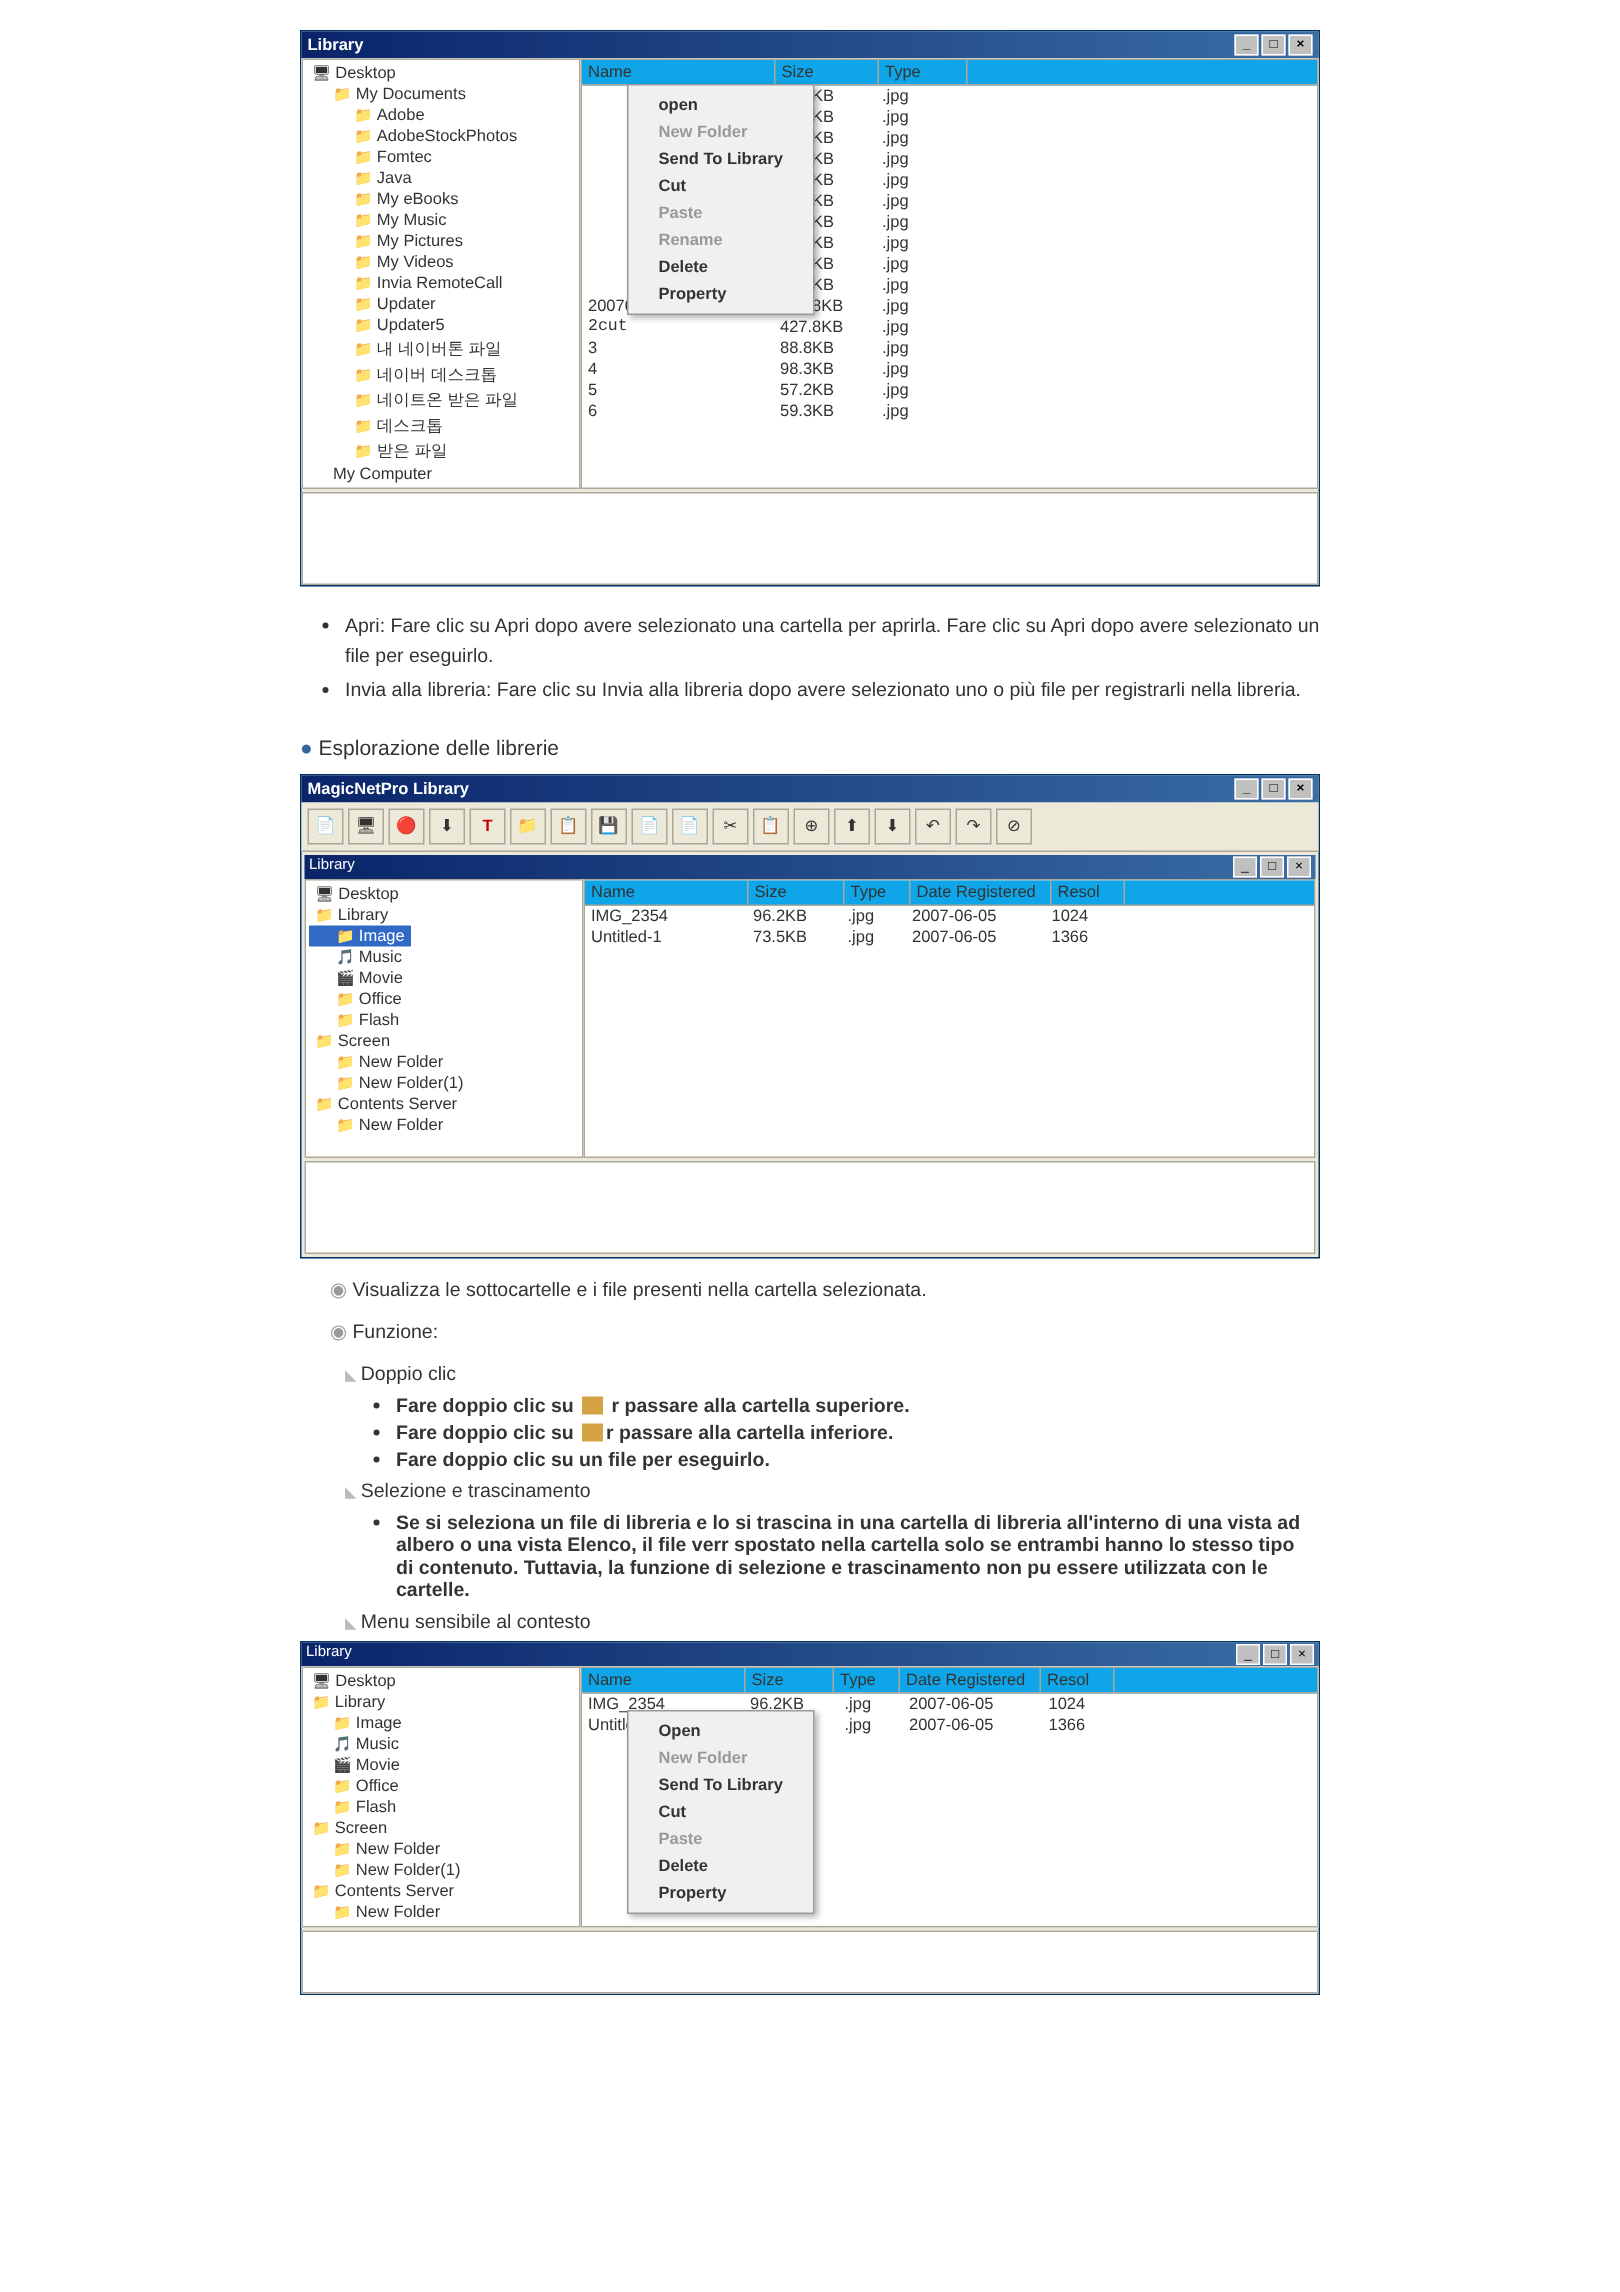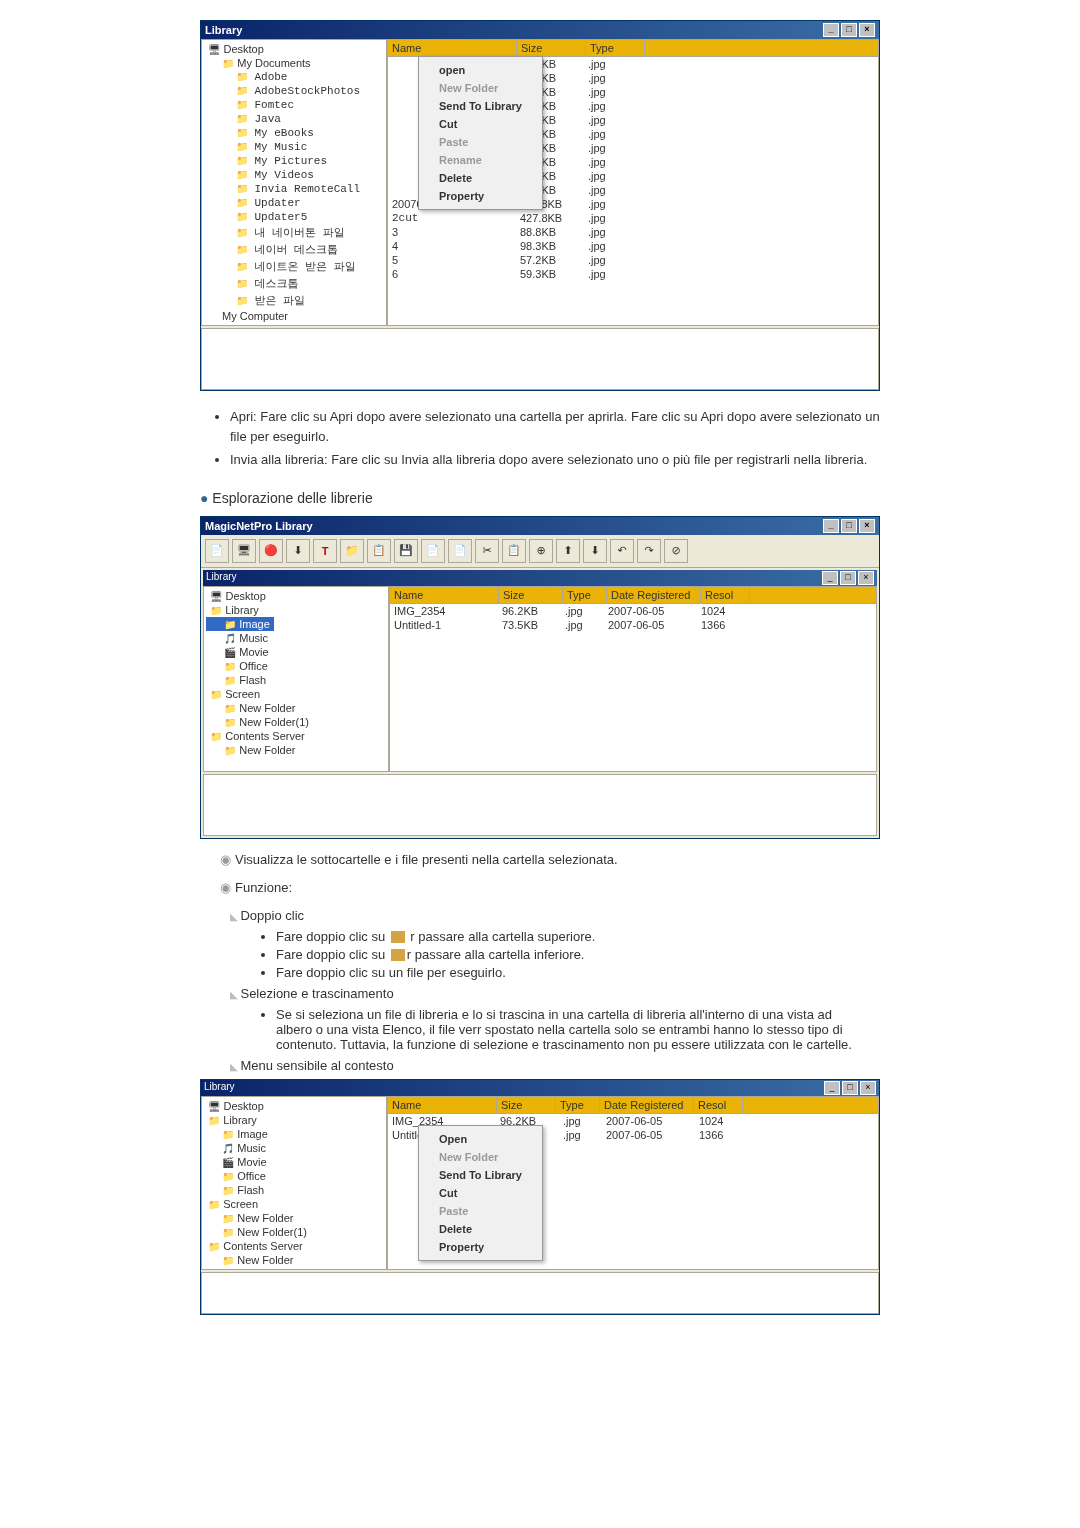--- a/index.html
+++ b/index.html
@@ -81,35 +81,35 @@
     }
     .list-pane {
       flex: 1;
       background: #fff;
       border: 1px solid #aca899;
       padding: 0;
       font-size: 11px;
     }
     .list-header {
       display: flex;
-      background: #eab308;
+      background: #0ea5e9;
       border-bottom: 1px solid #aca899;
     }
     .list-header span {
       padding: 2px 4px;
       border-right: 1px solid #aca899;
       font-size: 11px;
     }
     .tree-item {
       padding: 1px 0 1px 12px;
       white-space: nowrap;
     }
     .tree-item.l1 { padding-left: 4px; }
     .tree-item.l2 { padding-left: 18px; }
-    .tree-item.l3 { padding-left: 32px; font-family: Liberation Mono, monospace; }
+    .tree-item.l3 { padding-left: 32px; }
     .tree-item.selected {
       background: #316ac5;
       color: #fff;
       display: inline-block;
       padding-right: 4px;
     }
     .folder-icon { color: #d4a444; }
     .folder-icon::before { content: "📁 "; font-size: 10px; }
     .desktop-icon::before { content: "🖥 "; font-size: 10px; }
     .music-icon::before { content: "🎵 "; font-size: 10px; }
@@ -173,22 +173,23 @@
     .bullet-sub::before {
       content: "◣ ";
       color: #bbb;
       font-size: 10px;
     }
     .sub-list {
       padding-left: 60px;
       margin: 6px 0;
     }
     .sub-list li {
-      margin: 3px 16px;
+      margin: 3px 4px;
       list-style: disc;
+      font-weight: bold;
     }
     .inline-icon {
       display: inline-block;
       width: 14px;
       height: 12px;
       background: #d4a444;
       vertical-align: middle;
       margin: 0 2px;
     }
     .screenshot-container {

